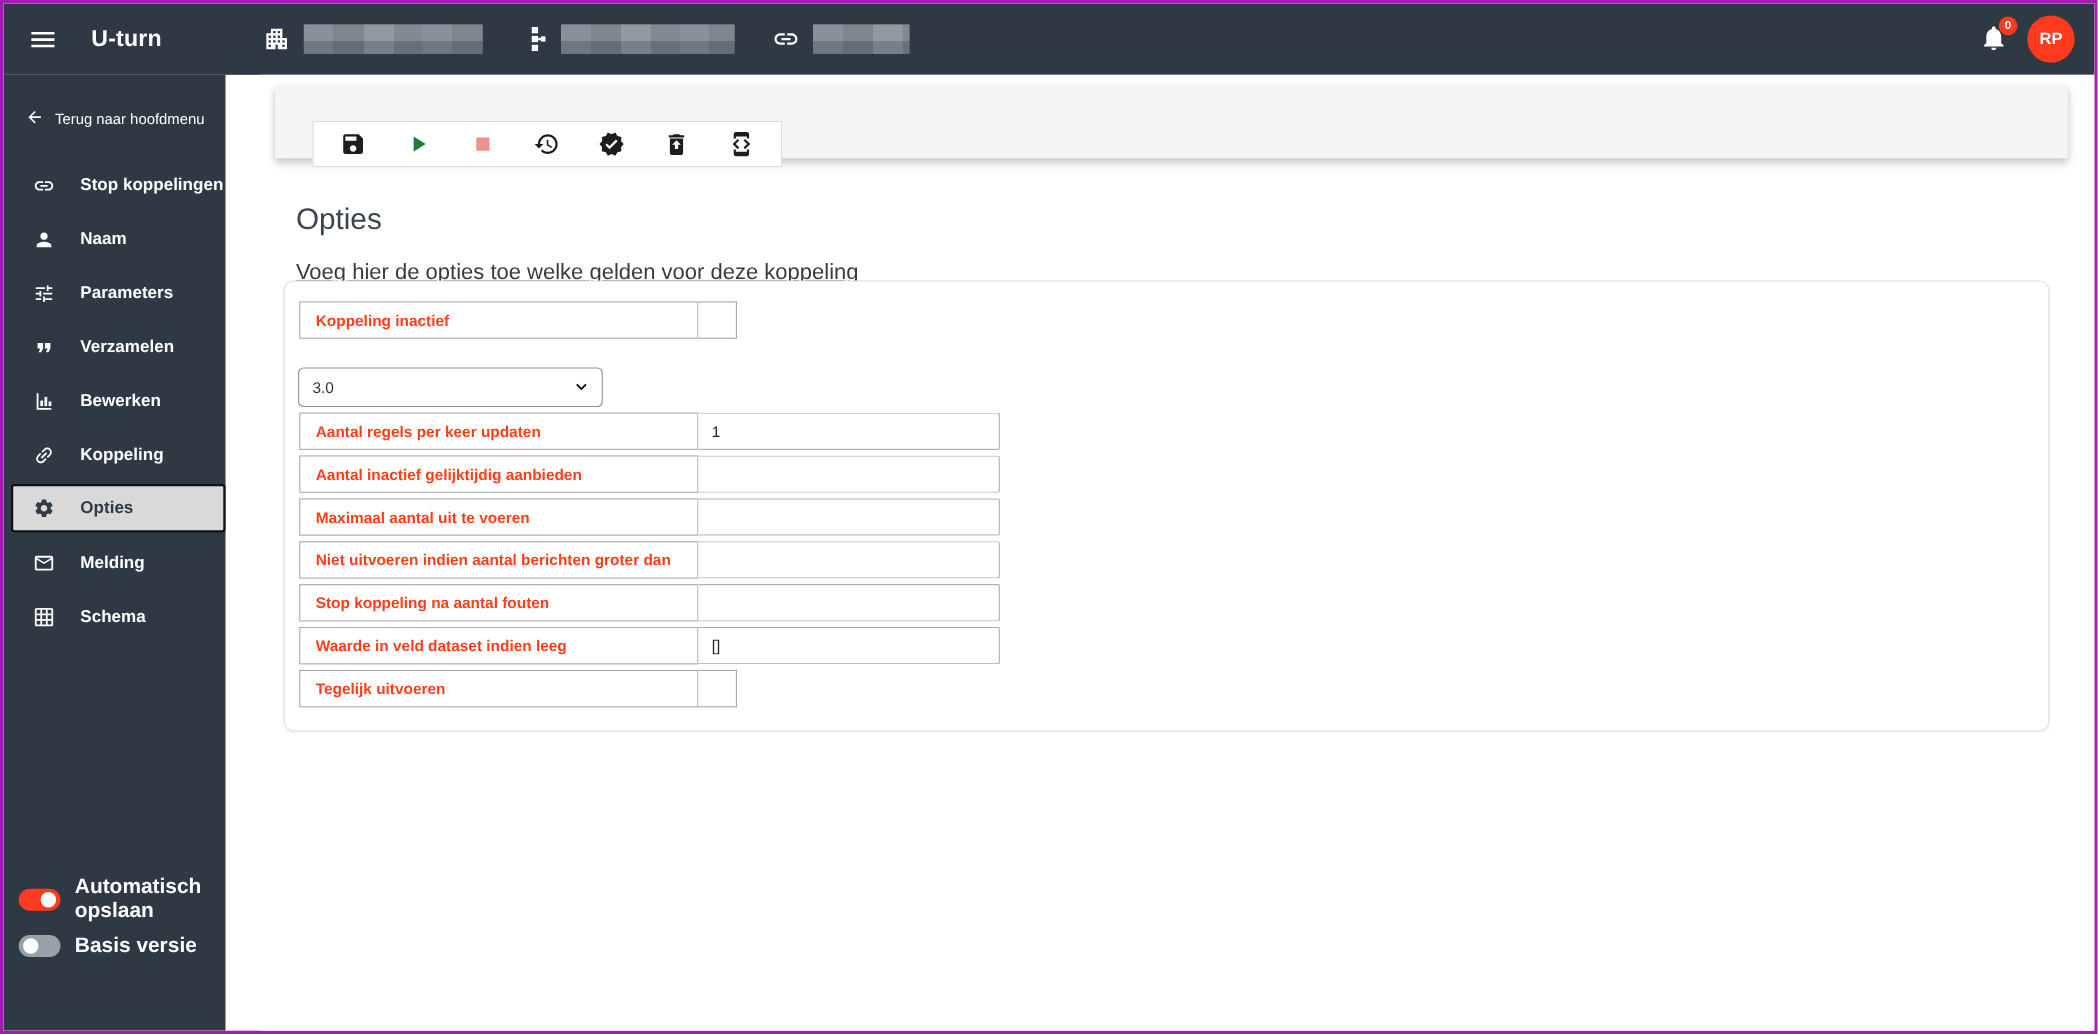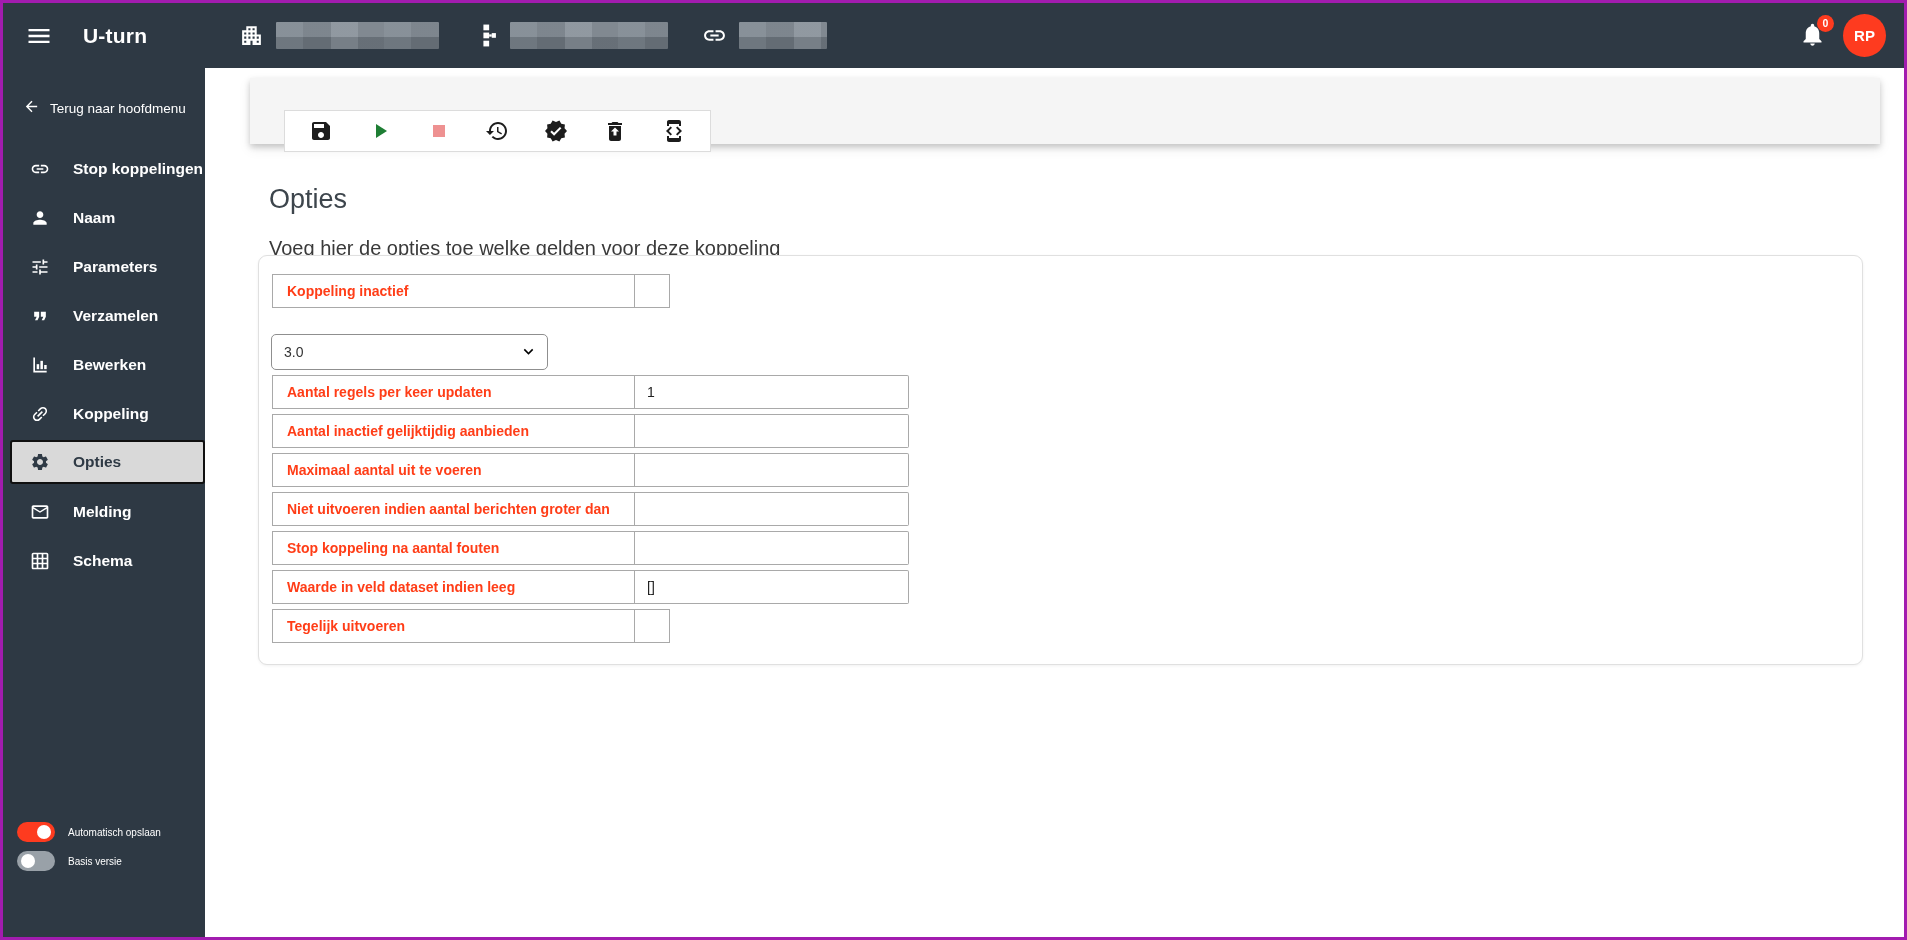--- a/index.html
+++ b/index.html
@@ -38,21 +38,21 @@
   .back-link { display:flex; align-items:center; gap:10px; margin:30px 0 0 20px; font-size:13.5px; cursor:pointer;
     background:none; border:none; color:#fff; }
   .back-link svg { width:17px; height:17px; fill:#fff; }
   .side-nav { margin-top:26px; }
   .nav-item { display:flex; align-items:center; gap:23px; height:49px; padding-left:27px;
     font-size:15.5px; font-weight:bold; cursor:pointer; color:#fff; }
   .nav-item svg { width:20px; height:20px; fill:currentColor; flex:0 0 auto; }
   .nav-item.selected { background:#d9d9d9; color:#2f3a45; border:2px solid #101010; border-radius:3px;
     margin-left:7px; padding-left:18px; height:44px; margin-top:2px; margin-bottom:3px; }
   .side-toggles { position:absolute; left:14px; bottom:66px; display:flex; flex-direction:column; gap:9px; }
-  .toggle-row { display:flex; align-items:center; gap:13px; font-size:10px; font-weight:normal; }
+  .toggle-row { display:flex; align-items:center; gap:13px; font-size:19px; font-weight:bold; }
   .switch { position:relative; width:38px; height:20px; border-radius:10px; cursor:pointer; border:none; flex:0 0 auto; }
   .switch.on { background:var(--accent); }
   .switch.off { background:#99a1a8; }
   .switch .knob { position:absolute; top:3px; width:14px; height:14px; border-radius:50%; background:#fff; }
   .switch.on .knob { right:4px; }
   .switch.off .knob { left:4px; }
   
   .main { position:absolute; top:65px; left:234px; right:0; bottom:0; background:#fff; }
   .band { position:absolute; left:13px; top:10px; width:1630px; height:66px; background:#f5f5f5;
     box-shadow:0 3px 6px rgba(0,0,0,.18), 0 5px 12px rgba(0,0,0,.08); }

